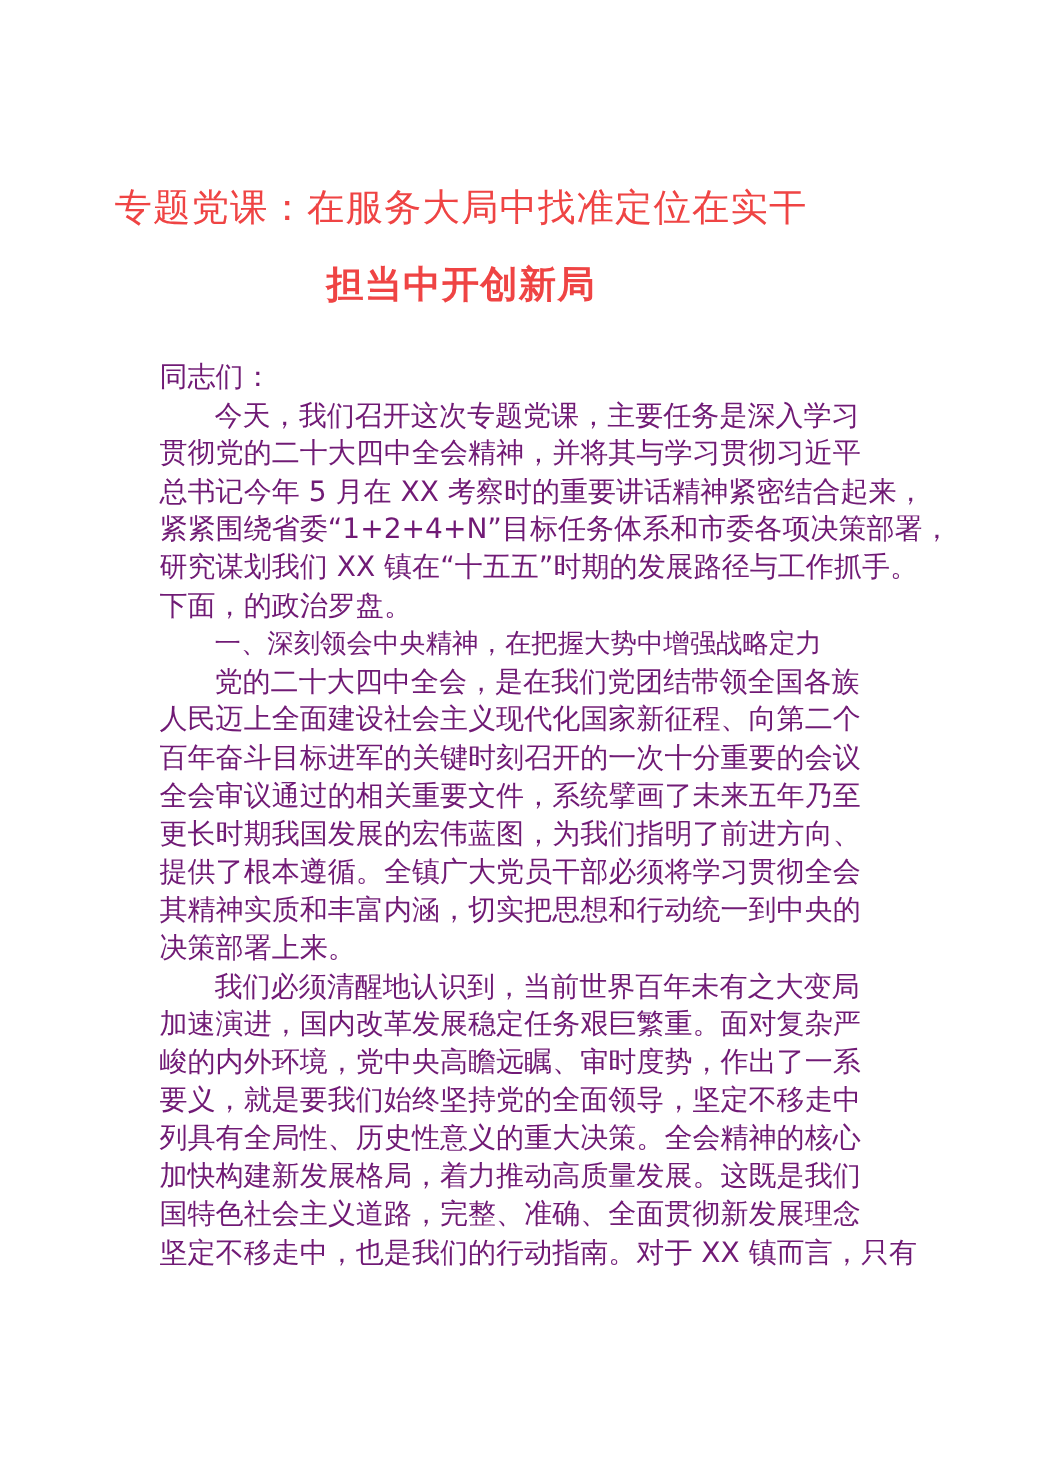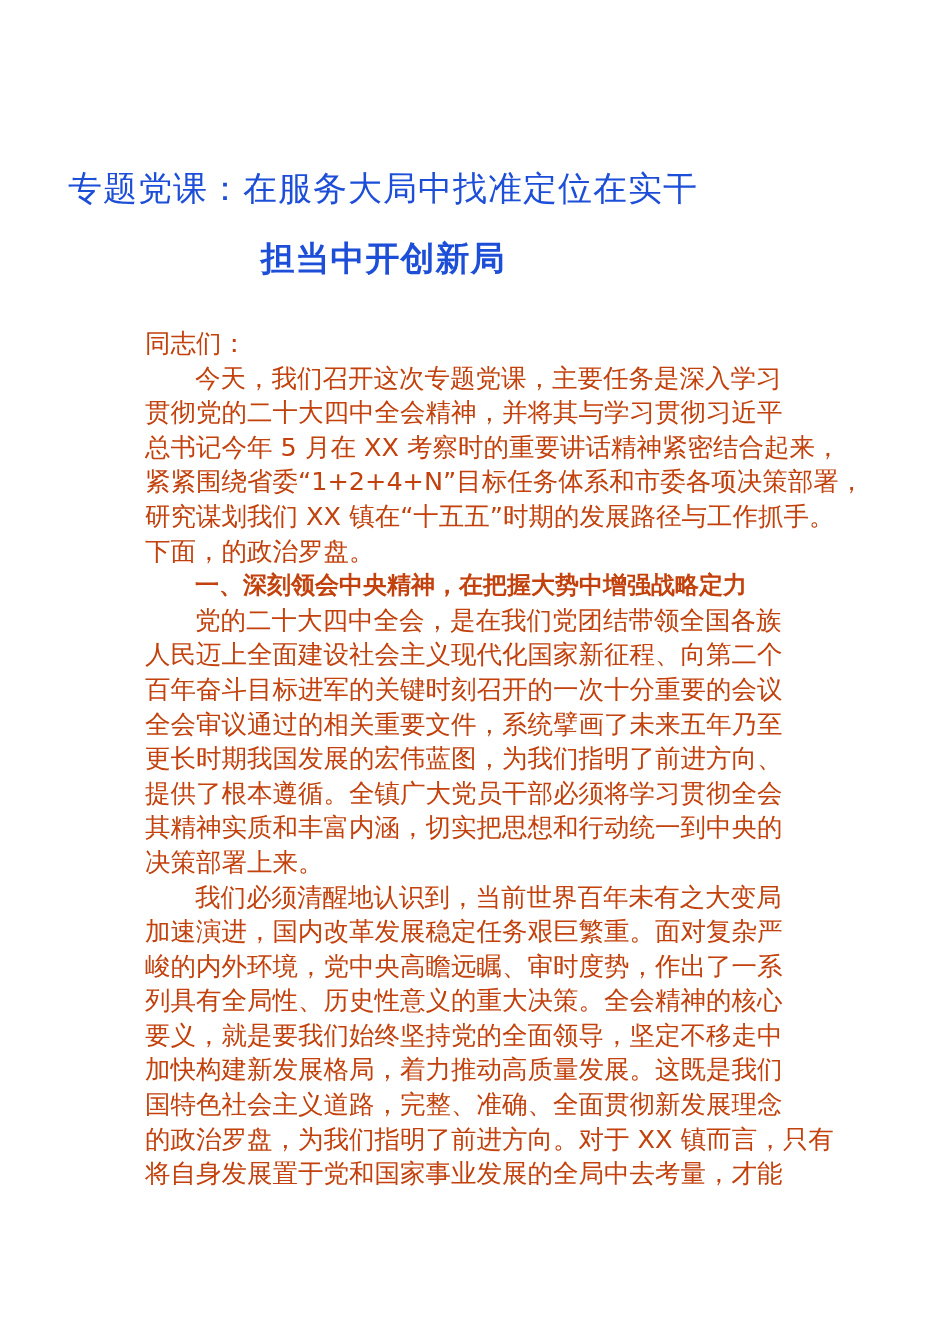--- a/index.html
+++ b/index.html
@@ -1,26 +1,26 @@
 <!DOCTYPE html>
 <html><head>
 <meta charset="utf-8">
 <style>
   html, body { margin: 0; padding: 0; background: #ffffff; }
   body { width: 950px; height: 1344px; position: relative; overflow: hidden;
          font-family: "DejaVu Sans", "Liberation Serif", sans-serif; color: #111; }
   .page { position: absolute; left: 0; top: 0; width: 950px; height: 1344px; background: #fff; }
   .title { position: absolute; left: 0; width: 766px; text-align: center;
-           font-size: 34px; letter-spacing: 1px; color: #1d4ed8; white-space: nowrap; }
+           font-size: 34px; letter-spacing: 1px; color: #ef4444; white-space: nowrap; padding-left: 36px; }
   .t1 { top: 166px; }
   .t2 { top: 236px; font-weight: bold; }
   .body { position: absolute; left: 145px; top: 326px; width: 700px; }
-  .line { height: 34.6px; line-height: 34.6px; font-size: 25.5px; white-space: nowrap; color: #c2410c; }
+  .line { height: 34.6px; line-height: 34.6px; font-size: 25.5px; white-space: nowrap; color: #701a75; }
   .indent { padding-left: 50px; }
-  .heading { font-weight: bold; font-size: 24px; }
+  .heading { font-weight: normal; font-size: 24px; }
 </style>
 </head>
 <body>
 
 <div class="page">
   <div class="title t1">专题党课：在服务大局中找准定位在实干</div>
   <div class="title t2">担当中开创新局</div>
 
   <div class="body" id="doc-body">
       <div class="line">同志们：</div>
@@ -35,20 +35,19 @@
       <div class="line">人民迈上全面建设社会主义现代化国家新征程、向第二个</div>
       <div class="line">百年奋斗目标进军的关键时刻召开的一次十分重要的会议</div>
       <div class="line">全会审议通过的相关重要文件，系统擘画了未来五年乃至</div>
       <div class="line">更长时期我国发展的宏伟蓝图，为我们指明了前进方向、</div>
       <div class="line">提供了根本遵循。全镇广大党员干部必须将学习贯彻全会</div>
       <div class="line">其精神实质和丰富内涵，切实把思想和行动统一到中央的</div>
       <div class="line">决策部署上来。</div>
       <div class="line indent">我们必须清醒地认识到，当前世界百年未有之大变局</div>
       <div class="line">加速演进，国内改革发展稳定任务艰巨繁重。面对复杂严</div>
       <div class="line">峻的内外环境，党中央高瞻远瞩、审时度势，作出了一系</div>
+      <div class="line">要义，就是要我们始终坚持党的全面领导，坚定不移走中</div>
       <div class="line">列具有全局性、历史性意义的重大决策。全会精神的核心</div>
-      <div class="line">要义，就是要我们始终坚持党的全面领导，坚定不移走中</div>
       <div class="line">加快构建新发展格局，着力推动高质量发展。这既是我们</div>
       <div class="line">国特色社会主义道路，完整、准确、全面贯彻新发展理念</div>
-      <div class="line">的政治罗盘，为我们指明了前进方向。对于 XX 镇而言，只有</div>
-      <div class="line">将自身发展置于党和国家事业发展的全局中去考量，才能</div>
+      <div class="line">坚定不移走中，也是我们的行动指南。对于 XX 镇而言，只有</div>
     </div>
 </div>
 
 </body></html>

